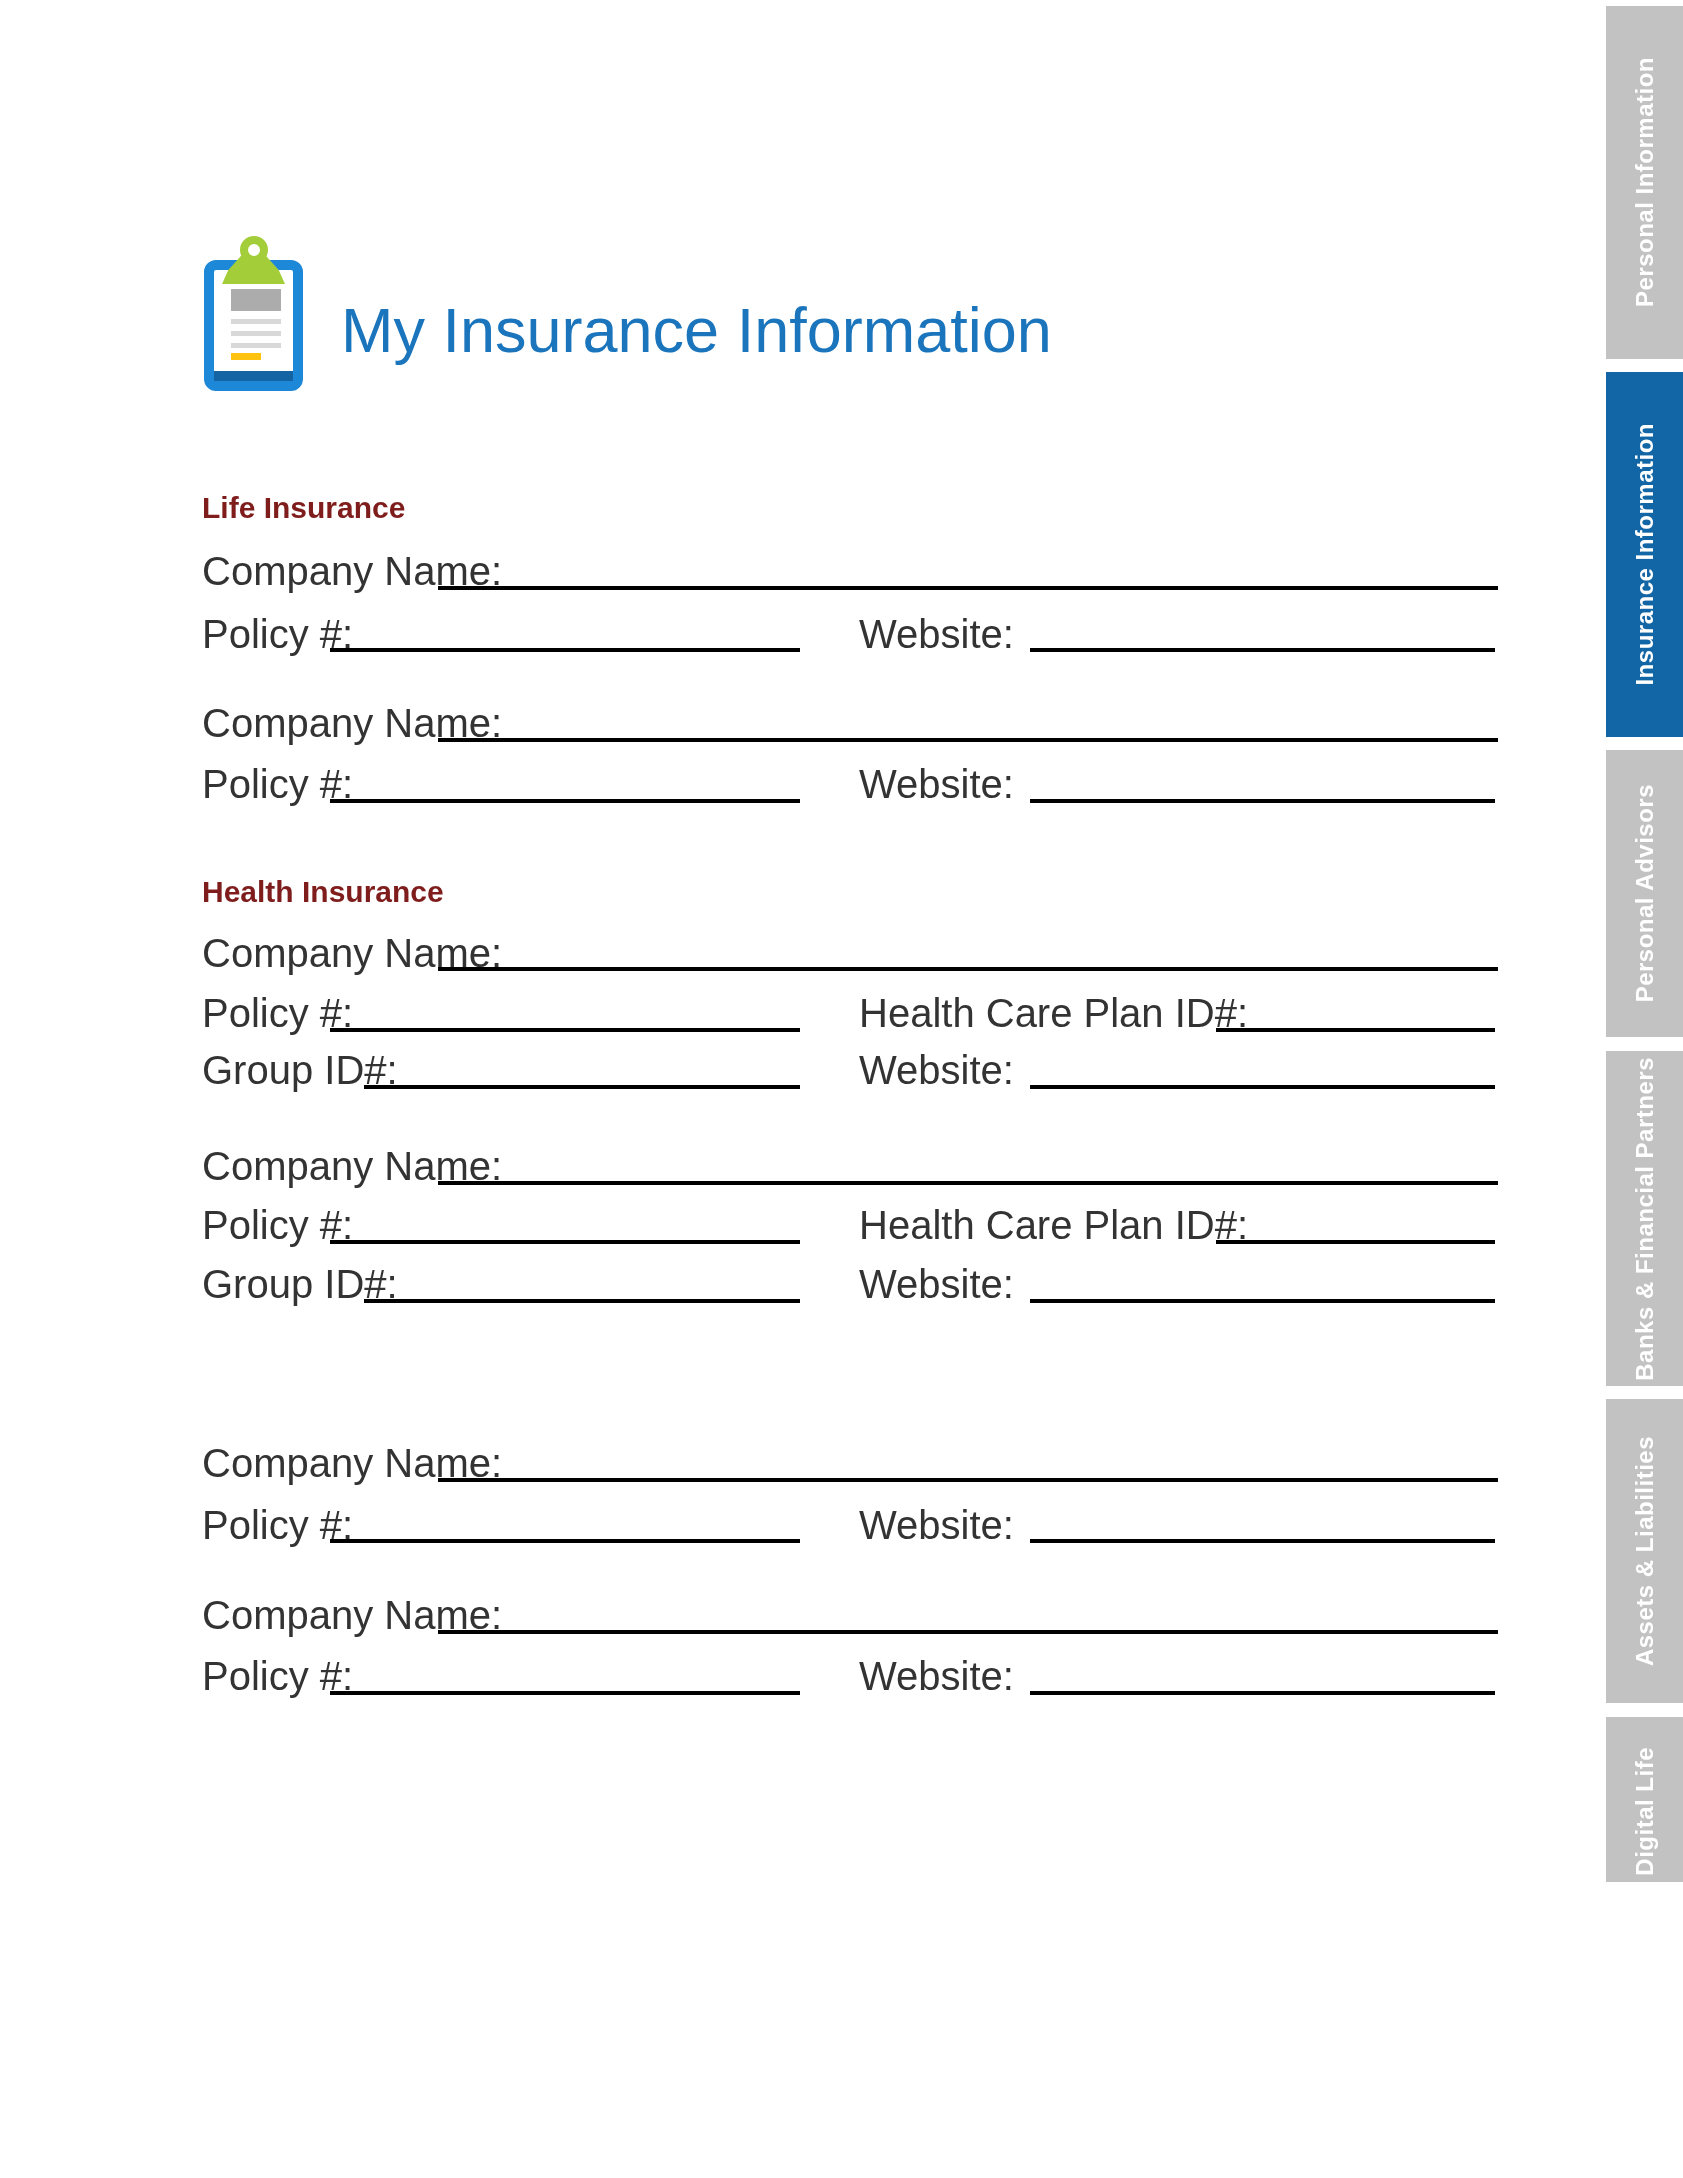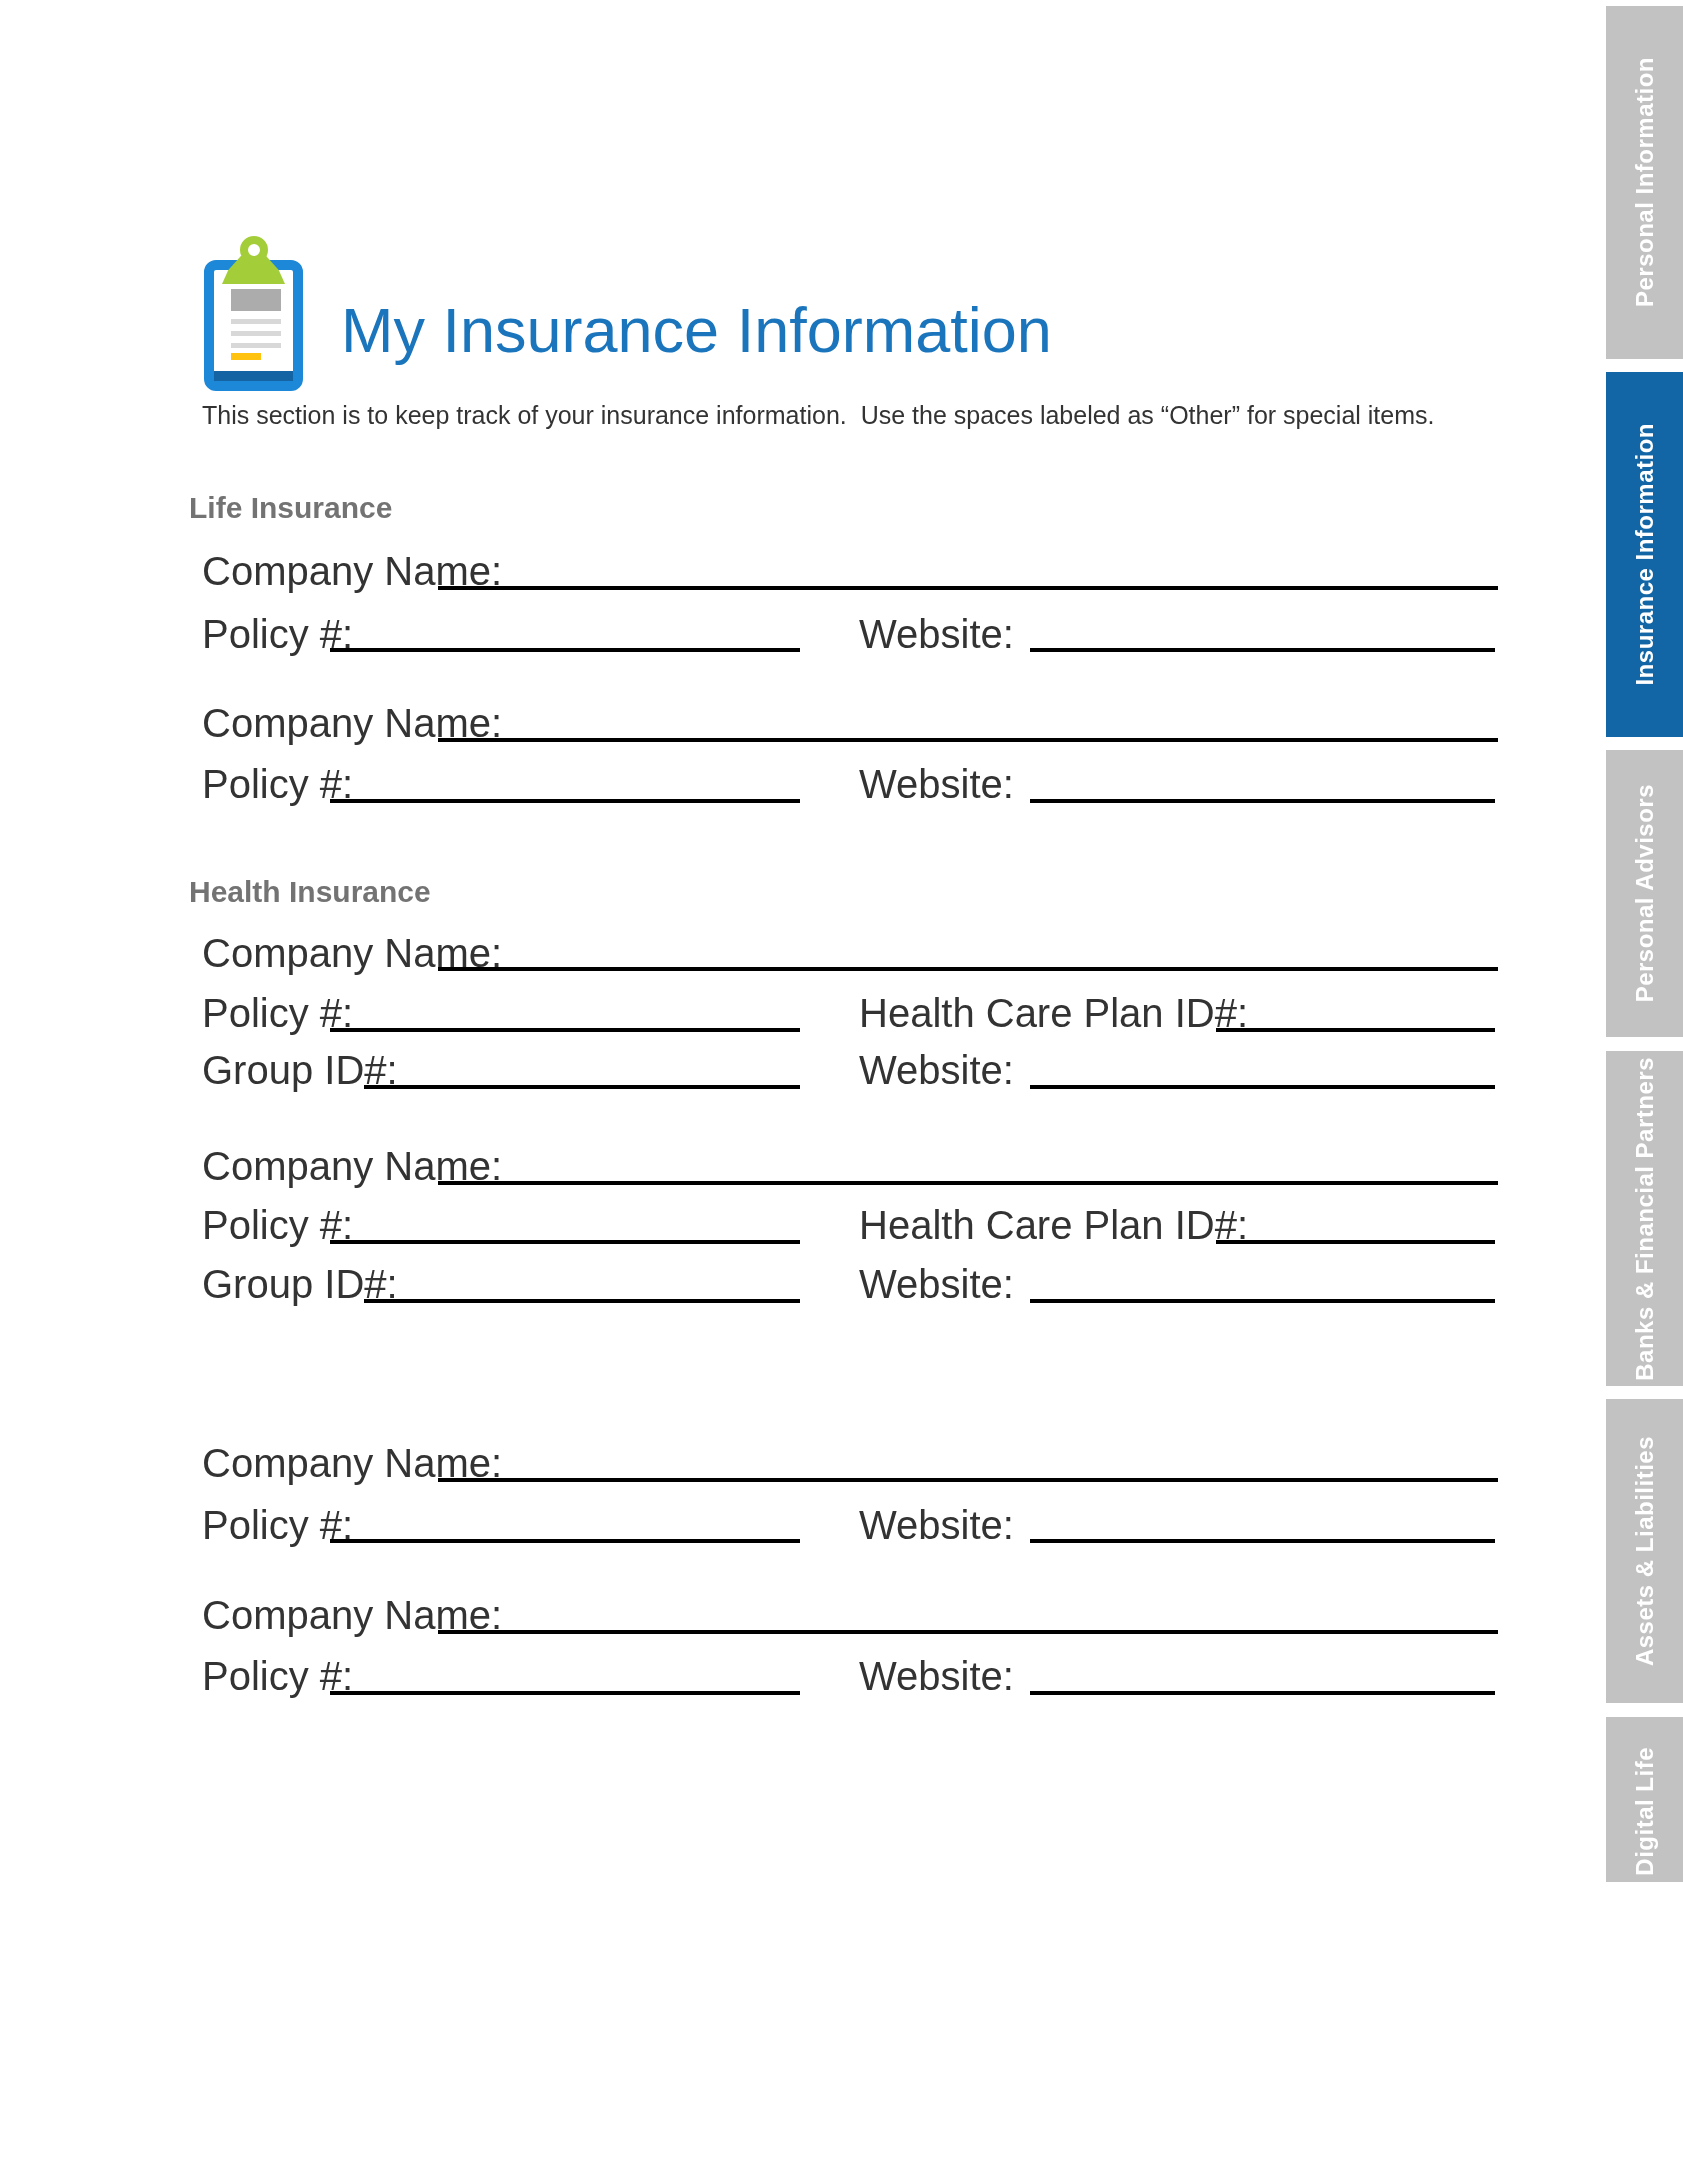--- a/index.html
+++ b/index.html
@@ -21,22 +21,22 @@
   .cb-line { position:absolute; left:27px; width:50px; height:5px; background:#D8D8D8; }
   .cb-line.l1 { top:83px; } .cb-line.l2 { top:95px; } .cb-line.l3 { top:107px; }
   .cb-accent { position:absolute; left:27px; top:117px; width:30px; height:7px; background:#FFC20E; }
 
   #page-title { position:absolute; left:341px; top:299px; font-size:63px; line-height:63px;
     color:#1B75BC; letter-spacing:0px; white-space:nowrap; }
   #page-subtitle { position:absolute; left:202px; top:398px; width:1386px; font-size:25px;
     line-height:34px; color:#333333; white-space:pre-wrap; }
 
   
-  .section-heading { position:absolute; left:189px; font-size:30px; font-weight:bold;
-    color:#737373; white-space:nowrap; }
+  .section-heading { position:absolute; left:202px; font-size:30px; font-weight:bold;
+    color:#7f1d1d; white-space:nowrap; }
   .flabel { position:absolute; font-size:40px; line-height:34px; color:#333333; white-space:nowrap; }
   .flabel.left { left:202px; }
   .flabel.right { left:859px; }
   .fline { position:absolute; height:4px; background:#000000; }
   .fline.cn { left:438px; width:1060px; }
   .fline.pol { left:330px; width:470px; }
   .fline.grp { left:364px; width:436px; }
   .fline.web { left:1030px; width:465px; }
   .fline.hcp { left:1216px; width:279px; }
 
@@ -69,21 +69,20 @@
     <div class="cb-clip"></div>
     <div class="cb-ring"></div>
     <div class="cb-title"></div>
     <div class="cb-line l1"></div>
     <div class="cb-line l2"></div>
     <div class="cb-line l3"></div>
     <div class="cb-accent"></div>
   </div>
 
   <div id="page-title">My Insurance Information</div>
-  <div id="page-subtitle">This section is to keep track of your insurance information.  Use the spaces labeled as “Other” for special items.</div>
 
   <div class="section-heading" style="top:491px;">Life Insurance</div>
 
   <div class="flabel left" style="top:554px;">Company Name:</div>
   <div class="fline cn" style="top:586px;"></div>
 
   <div class="flabel left" style="top:617px;">Policy #:</div>
   <div class="fline pol" style="top:648px;"></div>
   <div class="flabel right" style="top:617px;">Website:</div>
   <div class="fline web" style="top:648px;"></div>

